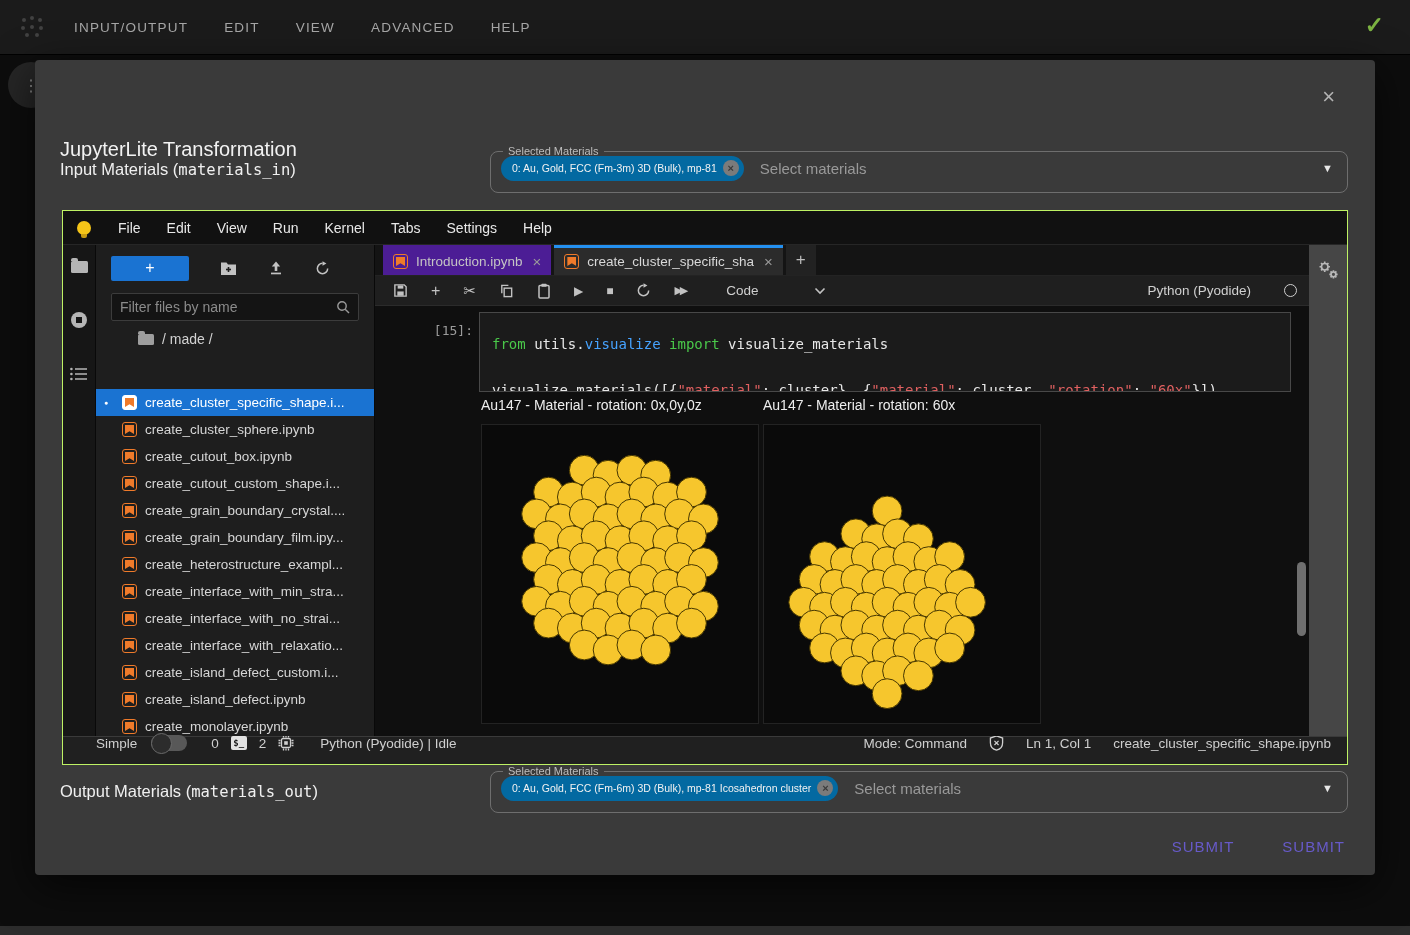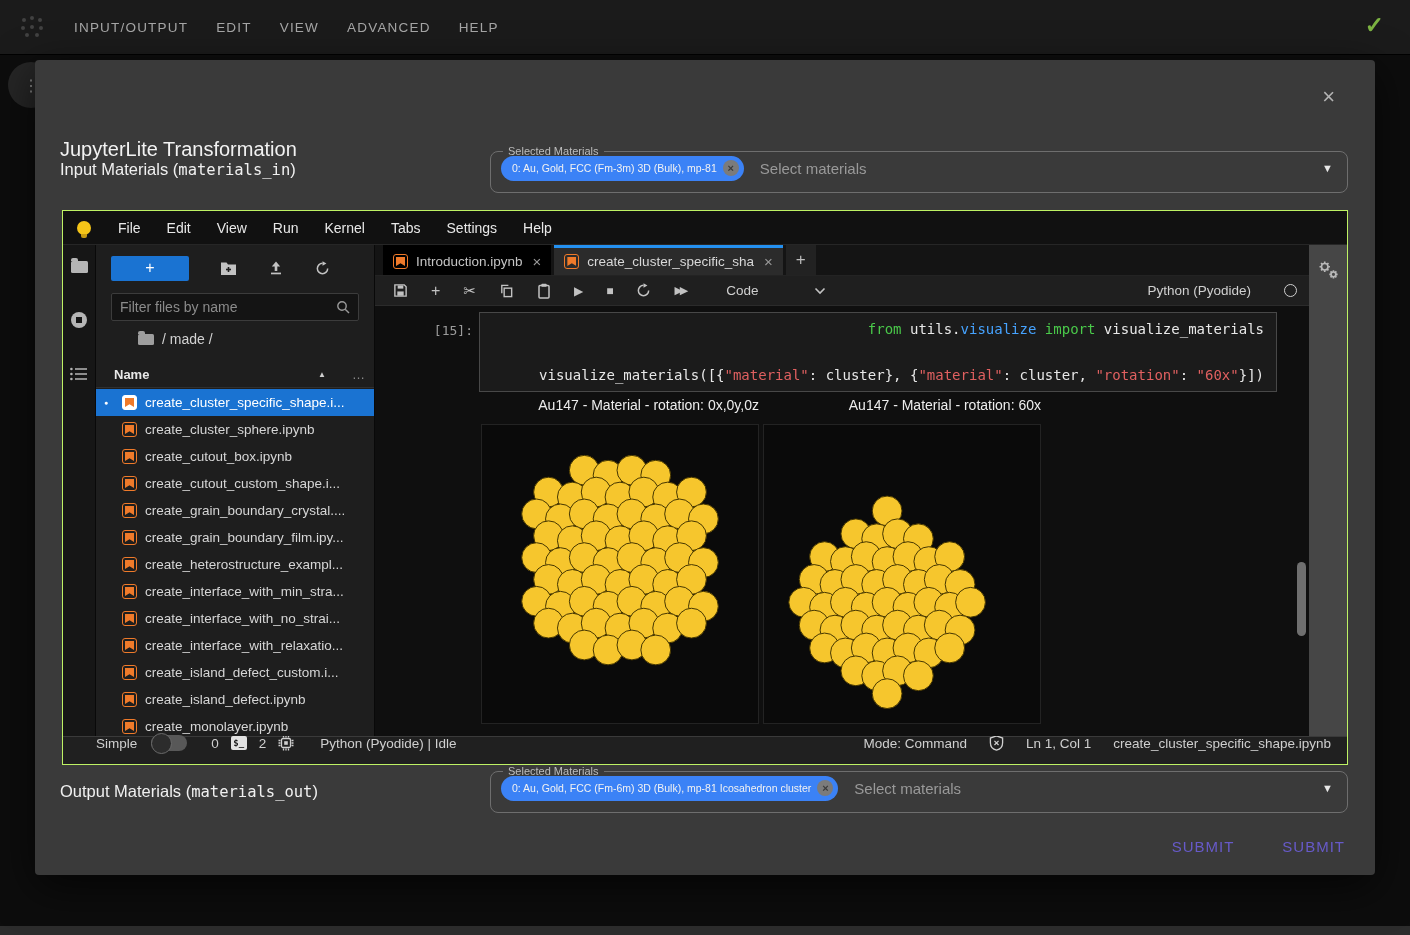--- a/index.html
+++ b/index.html
@@ -6,41 +6,41 @@
   html,body { background:#000; }
   .page {
     position: relative; width: 1410px; height: 935px; overflow: hidden;
     background: #0d0d0d; font-family: "Liberation Sans", sans-serif;
     -webkit-font-smoothing: antialiased;
   }
   
   .topbar { position:absolute; left:0; top:0; width:1410px; height:55px;
     background:#1b1b1b; border-bottom:1px solid #000; display:flex; align-items:center; z-index:0; }
   .app-logo { margin-left:18px; opacity:.75; }
-  .topbar nav { display:flex; gap:28px; margin-left:28px; }
+  .topbar nav { display:flex; gap:36px; margin-left:28px; }
   .topbar nav span { color:#a6a6a6; font-size:13.5px; letter-spacing:1.2px; cursor:default; }
   .top-check { position:absolute; right:26px; top:12px; color:#7cb342; font-size:23px; font-weight:bold; }
   
   .backdrop-circle { position:absolute; left:8px; top:62px; width:46px; height:46px; border-radius:50%;
     background:#262626; color:#8a8a8a; display:flex; align-items:center; justify-content:center;
     font-size:16px; z-index:1; }
   
   .dialog { position:absolute; left:35px; top:60px; width:1340px; height:815px;
     background:#3a3a3a; border-radius:4px; box-shadow:0 12px 44px rgba(0,0,0,.65); z-index:2; }
   .dlg-title { position:absolute; left:25px; top:78px; font-size:20px; color:#f2f2f2; font-weight:400; }
   .dlg-close { position:absolute; right:40px; top:24px; color:#b3b3b3; font-size:22px; cursor:pointer; }
   .mat-label { position:absolute; left:25px; font-size:16.5px; color:#f0f0f0; }
   .mat-label code { font-family:"DejaVu Sans Mono", monospace; font-size:15.5px; }
   .lbl-in { top:100px; } .lbl-out { top:722px; }
   fieldset.mat-select { position:absolute; left:455px; width:858px; height:48px;
     border:1px solid #6e6e6e; border-radius:8px; min-width:0; }
   .fs-in { top:85px; } .fs-out { top:705px; }
   fieldset.mat-select legend { font-size:11px; color:#bdbdbd; margin-left:12px; padding:0 5px; }
   .chips { display:flex; align-items:center; height:30px; margin-top:-4px; padding:0 14px 0 10px; position:relative; }
-  .chip { display:inline-flex; align-items:center; gap:6px; background:#3b82f6; border-radius:13px;
+  .chip { display:inline-flex; align-items:center; gap:6px; background:#0369a1; border-radius:13px;
     height:25px; padding:0 5px 0 11px; color:#f2f2f2; font-size:10.5px; white-space:nowrap; }
   .chip-x { width:16px; height:16px; border-radius:50%; background:#7b7b7b; color:#3a3a3a;
     display:flex; align-items:center; justify-content:center; font-size:11px; font-weight:bold; cursor:pointer; }
   .select-ph { margin-left:16px; color:#999; font-size:15px; }
   .dd-arrow { position:absolute; right:14px; color:#e8e8e8; font-size:11px; cursor:pointer; }
   
   .jupyter { position:absolute; left:27px; top:150px; width:1286px; height:555px;
     border:1px solid #bef264; background:#111; display:flex; flex-direction:column; }
   .j-menubar { height:33px; background:#111; display:flex; align-items:center; flex:0 0 33px; }
   .bulb { width:14px; height:14px; border-radius:50%; background:#f5c518; margin-left:14px; position:relative; }
@@ -80,45 +80,45 @@
   .open-dot { position:absolute; left:8px; font-size:7px; color:#fff; }
   .nb-ic { width:15px; height:15px; flex:0 0 15px; border:1.5px solid #ef7a2a; border-radius:3px;
     background:transparent; position:relative; }
   .nb-ic::after { content:''; position:absolute; inset:2px; background:#ef7a2a;
     clip-path:polygon(0 0,100% 0,100% 100%,50% 70%,0 100%); }
   .file-row.selected .nb-ic { background:#fff; border-color:#fff; }
   .fname { overflow:hidden; }
   
   .nbarea { flex:1; display:flex; flex-direction:column; min-width:0; background:#0f0f0f; }
   .tabbar { height:31px; background:#141414; border-bottom:1px solid #232323; display:flex; align-items:flex-end; padding-left:8px; flex:0 0 31px; }
-  .tab { height:30px; display:flex; align-items:center; gap:8px; padding:0 10px; background:#000000;
+  .tab { height:30px; display:flex; align-items:center; gap:8px; padding:0 10px; background:#4c1d95;
     color:#c4c4c4; font-size:13.5px; margin-right:3px; cursor:pointer; border-top:3px solid transparent; }
   .tab .tlabel { max-width:168px; overflow:hidden; white-space:nowrap; }
   .tab.active { background:#2b2b2b; border-top:3px solid #2490f0; color:#d8d8d8; }
   .tclose { color:#9a9a9a; font-size:15px; margin-left:2px; cursor:pointer; }
   .tab-add { width:30px; height:30px; background:#222; color:#bdbdbd; font-size:17px;
     display:flex; align-items:center; justify-content:center; cursor:pointer; }
   .nb-toolbar { height:30px; background:#1f1f1f; border-bottom:1px solid #2b2b2b; display:flex;
     align-items:center; padding:0 12px 0 18px; gap:23px; flex:0 0 30px; color:#c2c2c2; }
   .tbtn { display:flex; align-items:center; cursor:pointer; font-size:13px; color:#c2c2c2; }
   .tbtn.glyph { font-size:12px; }
   .ffwd { letter-spacing:-3px; font-size:11px; }
   .celltype { font-size:13.5px; color:#d0d0d0; margin-left:18px; cursor:pointer; }
   .chev { margin-left:32px; cursor:pointer; display:flex; }
   .tb-spacer { flex:1; }
   .kernel-name { font-size:13.5px; color:#d0d0d0; cursor:pointer; }
   .kernel-circle { width:13px; height:13px; border:1.5px solid #cfcfcf; border-radius:50%; margin-left:10px; }
   .nb-content { flex:1; position:relative; background:#0f0f0f; overflow:hidden; }
   .prompt { position:absolute; left:40px; top:17px; width:58px; text-align:right;
     font-family:"DejaVu Sans Mono",monospace; font-size:13px; color:#9b9b9b; }
-  .cell-input { position:absolute; left:104px; right:32px; top:6px; height:80px;
-    background:#1b1b1b; border:1px solid #484848; padding:5px 12px; overflow:hidden;text-align:right; }
+  .cell-input { position:absolute; left:104px; right:18px; top:6px; height:80px;
+    background:#1b1b1b; border:1px solid #484848; padding:20px 12px; overflow:hidden; }
   .code-line { font-family:"DejaVu Sans Mono",monospace; font-size:14px; line-height:23px; white-space:pre; }
   .tok-kw { color:#4ac94a; } .tok-attr { color:#46a3ff; } .tok-str { color:#e06060; } .tok-pl { color:#e8e8e8; }
-  .out-title { position:absolute; top:91px; width:278px; text-align:right; font-size:14px; color:#ededed; }
+  .out-title { position:absolute; top:91px; width:278px; text-align:left; font-size:14px; color:#ededed; }
   .t1 { left:106px; } .t2 { left:388px; }
   .panel { position:absolute; top:118px; width:278px; height:300px; background:#0a0a0a; border:1px solid #232323; }
   .p1 { left:106px; } .p2 { left:388px; }
   .atom { fill:#f6c62d; stroke:#453500; stroke-width:1; }
   .vscroll { position:absolute; right:3px; top:2px; bottom:2px; width:9px; }
   .vthumb { position:absolute; top:254px; width:9px; height:74px; background:#6f6f6f; border-radius:5px; cursor:grab; }
   
   .right-strip { flex:0 0 38px; background:#464646; display:flex; justify-content:center; }
   .gears { margin-top:14px; cursor:pointer; height:22px; }
   
@@ -253,25 +253,20 @@
           <div class="fb-filter">
             <input placeholder="Filter files by name" style="">
             <svg width="14" height="14" viewBox="0 0 14 14">
                 <circle cx="6" cy="6" r="4.2" fill="none" stroke="#9a9a9a" stroke-width="1.4"></circle>
                 <line x1="9.2" y1="9.2" x2="13" y2="13" stroke="#9a9a9a" stroke-width="1.4"></line>
               </svg>
           </div>
           <div class="fb-crumb">
             <span class="mini-folder"></span>
             <span>/ made /</span>
-          </div>
-          <div class="fb-head">
-            <span class="hname">Name</span>
-            <span class="sort">▲</span>
-            <span class="dots">…</span>
           </div>
           <div class="fb-list">
             <div class="file-row selected">
               <span class="open-dot">●</span>
               <span class="nb-ic"></span>
               <span class="fname">create_cluster_specific_shape.i...</span>
             </div>
             <div class="file-row">
                 <span class="nb-ic"></span>
                 <span class="fname">create_cluster_sphere.ipynb</span>

